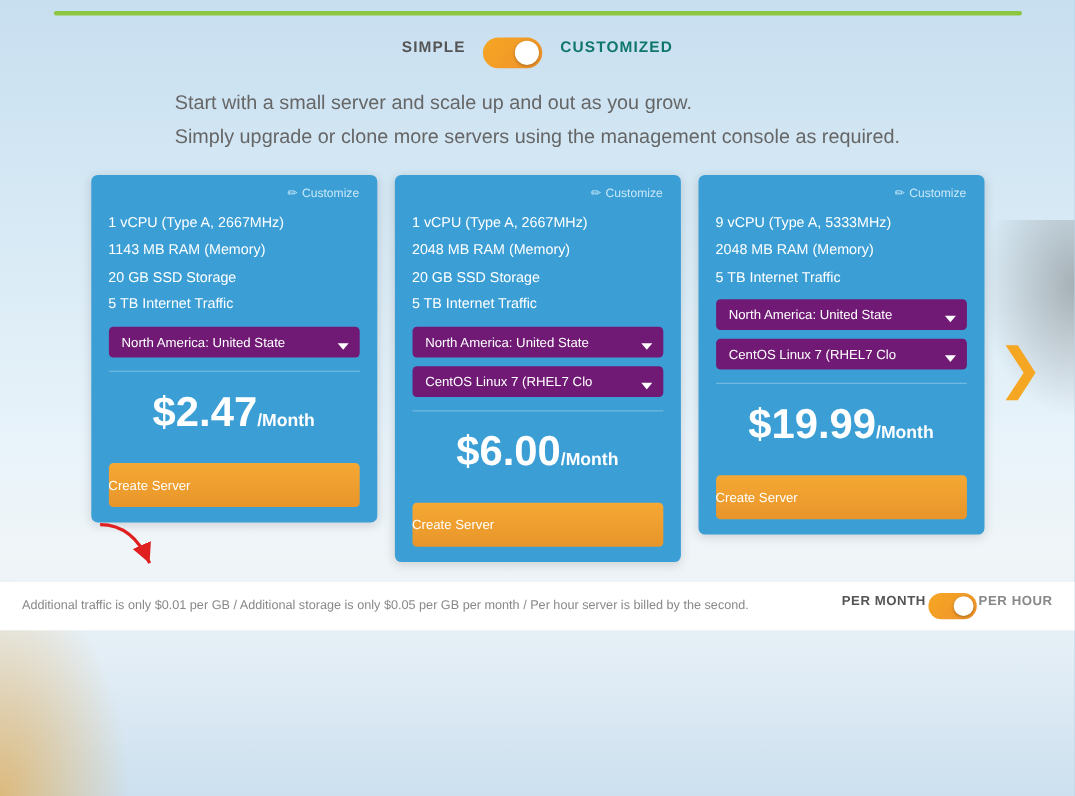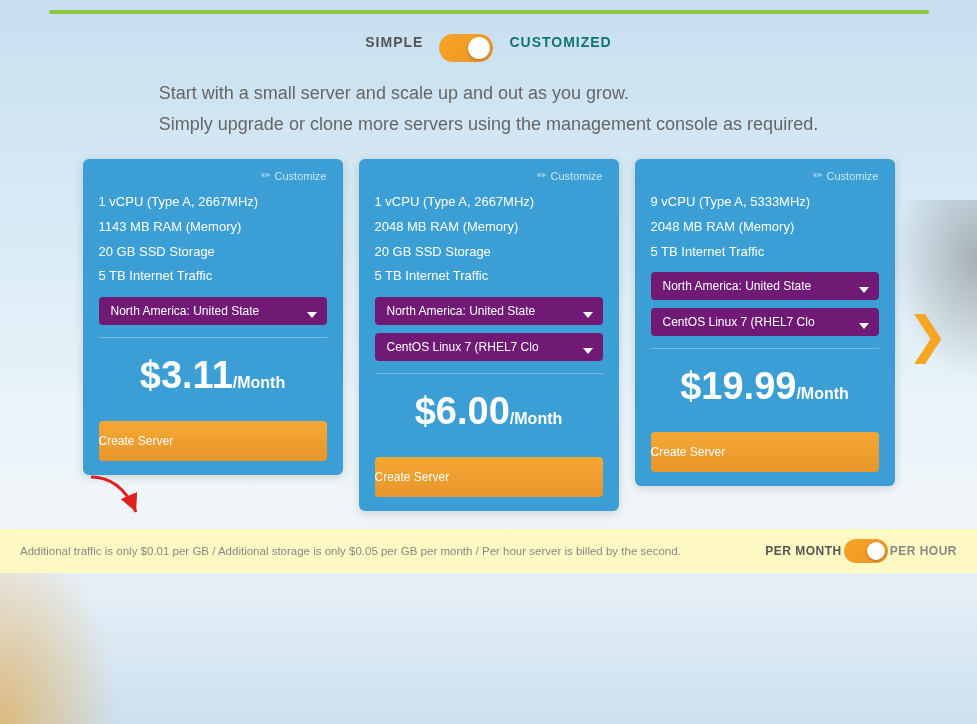--- a/index.html
+++ b/index.html
@@ -228,36 +228,35 @@
     }
 
     .red-arrow svg {
       width: 80px;
       height: 60px;
     }
 
     
     .footer {
       width: 100%;
-      background: #fef9c3;
+      background: #ffffff;
       padding: 10px 20px;
       margin-top: 18px;
       display: flex;
       align-items: center;
       justify-content: space-between;
     }
 
     .footer-text {
       font-size: 11.5px;
       color: #888;
     }
 
     .billing-toggle-row {
       display: flex;
-      align-items: center;
       gap: 2px;
     }
 
     .billing-label {
       font-size: 12px;
       font-weight: 700;
       letter-spacing: 0.5px;
       color: #888;
     }
 
@@ -358,21 +357,21 @@
 
         <div class="dropdown-btn">
           <span>North America: United State</span>
           <span class="triangle-down"></span>
         </div>
 
 
         <div class="card-divider"></div>
 
         <div class="price-section">
-          <span class="price">$3.11</span><span class="price-period">/Month</span>
+          <span class="price">$2.47</span><span class="price-period">/Month</span>
         </div>
       </div>
       <button class="create-btn">Create Server</button>
     </div>
 
     <div class="card">
       <div class="card-inner">
         <div class="customize-link">
           <span class="pencil-icon">✏</span>
           <span>Customize</span>

